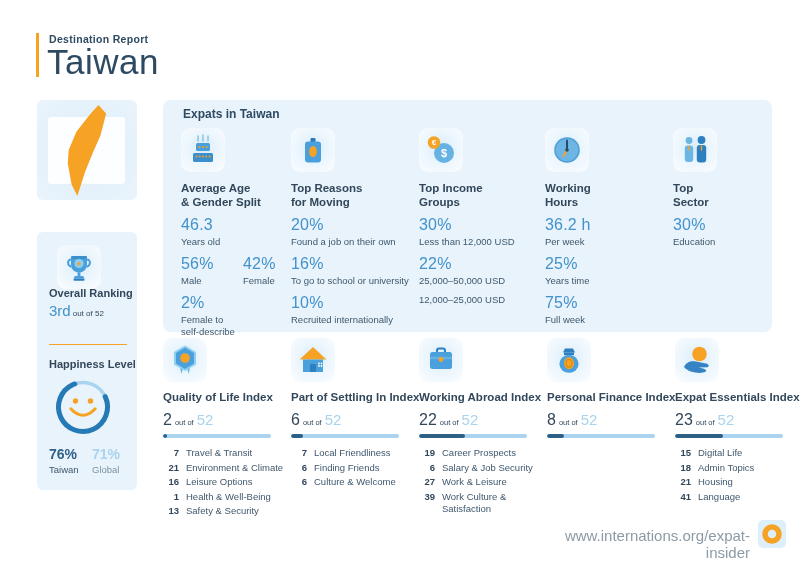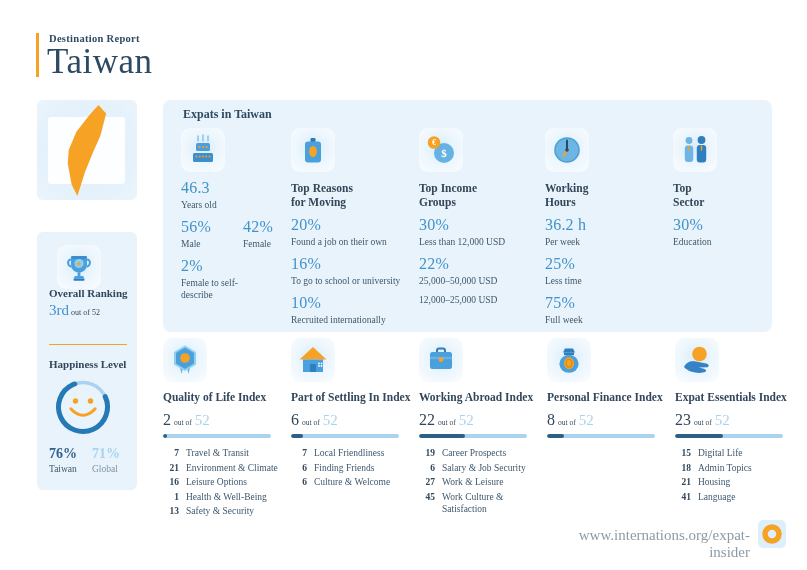--- a/index.html
+++ b/index.html
@@ -1,17 +1,17 @@
 <!DOCTYPE html>
 <html><head>
 <meta charset="utf-8">
 <style>
   html,body{margin:0;padding:0;background:#fff;}
   .page{position:relative;width:807px;height:570px;background:#ffffff;overflow:hidden;
-        font-family:Liberation Serif, serif;color:#33475b;}
+        font-family:Liberation Sans, sans-serif;color:#33475b;}
 
   
   .kicker-bar{position:absolute;left:36px;top:33px;width:3px;height:44px;background:#f6a325;}
   .kicker{position:absolute;left:49px;top:33px;font-size:10.5px;font-weight:bold;color:#2e4a62;letter-spacing:.3px;}
   .page-title{position:absolute;left:47px;top:42px;font-size:35px;font-weight:300;color:#2e4a62;letter-spacing:.5px;}
 
   
   .map-box{position:absolute;left:37px;top:100px;width:100px;height:100px;border-radius:6px;
            background:radial-gradient(circle at 50% 50%, #ddeefa 0%, #e6f2fb 70%, #eaf4fc 100%);}
   .map-white{position:absolute;left:11px;top:17px;width:77px;height:67px;background:#fdfeff;border-radius:3px;}
@@ -129,20 +129,24 @@
           <circle cx="20" cy="17" r="1.1" fill="#f6a325"></circle>
           <circle cx="23.5" cy="17" r="1.1" fill="#f6a325"></circle>
         <rect x="10" y="23" width="20" height="9" rx="1.5" fill="#3c8fcd"></rect>
         <circle cx="13.5" cy="26.5" r="1" fill="#f6a325"></circle>
           <circle cx="16.8" cy="26.5" r="1" fill="#f6a325"></circle>
           <circle cx="20" cy="26.5" r="1" fill="#f6a325"></circle>
           <circle cx="23.2" cy="26.5" r="1" fill="#f6a325"></circle>
           <circle cx="26.5" cy="26.5" r="1" fill="#f6a325"></circle>
       </svg>
     </div>
+    <div class="ecol-title">
+      <div>Average Age</div>
+      <div>&amp; Gender Split</div>
+    </div>
     <div class="stat">
       <div class="stat-value">46.3</div>
       <div class="stat-label">Years old</div>
     </div>
     <div class="pair">
       <div class="stat">
         <div class="stat-value">56%</div>
         <div class="stat-label">Male</div>
       </div>
       <div class="stat">
@@ -221,21 +225,21 @@
     <div class="ecol-title">
       <div>Working</div>
       <div>Hours</div>
     </div>
     <div class="stat">
       <div class="stat-value">36.2 h</div>
       <div class="stat-label">Per week</div>
     </div>
     <div class="stat">
       <div class="stat-value">25%</div>
-      <div class="stat-label">Less time</div>
+      <div class="stat-label">Years time</div>
     </div>
     <div class="stat">
       <div class="stat-value">75%</div>
       <div class="stat-label">Full week</div>
     </div>
   </div>
 
   <div class="ecol" style="left:673px;">
     <div class="tile">
       <svg width="40" height="40" viewBox="0 0 40 40">
@@ -367,21 +371,21 @@
           <div class="subrank">6</div>
           <div class="sublabel">Salary &amp; Job Security</div>
         </div>
 
         <div class="subrow">
           <div class="subrank">27</div>
           <div class="sublabel">Work &amp; Leisure</div>
         </div>
 
         <div class="subrow">
-          <div class="subrank">45</div>
+          <div class="subrank">39</div>
           <div class="sublabel">Work Culture &amp; Satisfaction</div>
         </div>
       </div>
   </div>
 
   <div class="icol" style="left:547px;">
     <div class="tile">
       <svg width="40" height="40" viewBox="0 0 40 40">
         <polygon points="16,8.5 24,8.5 26,12.5 14,12.5" fill="#2d7fc0"></polygon>
         <rect x="15" y="12.5" width="10" height="2.6" fill="#2d7fc0"></rect>

